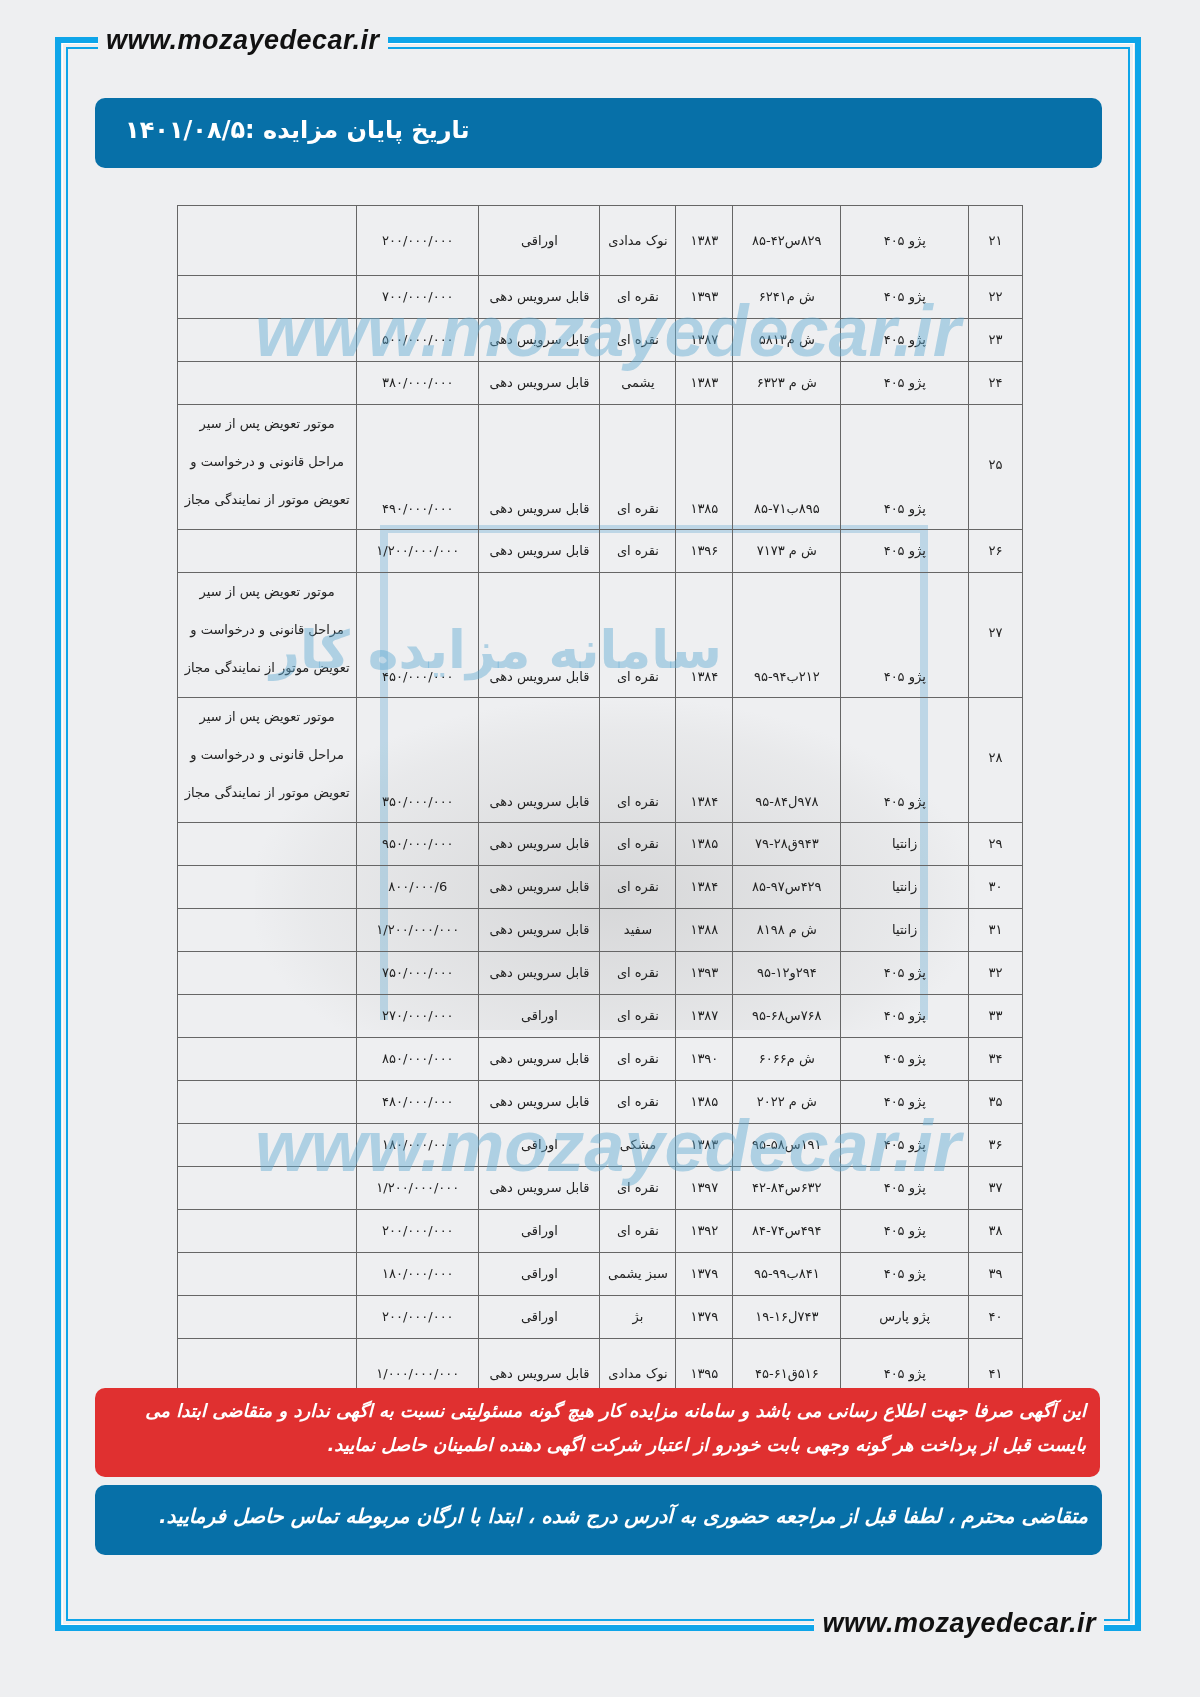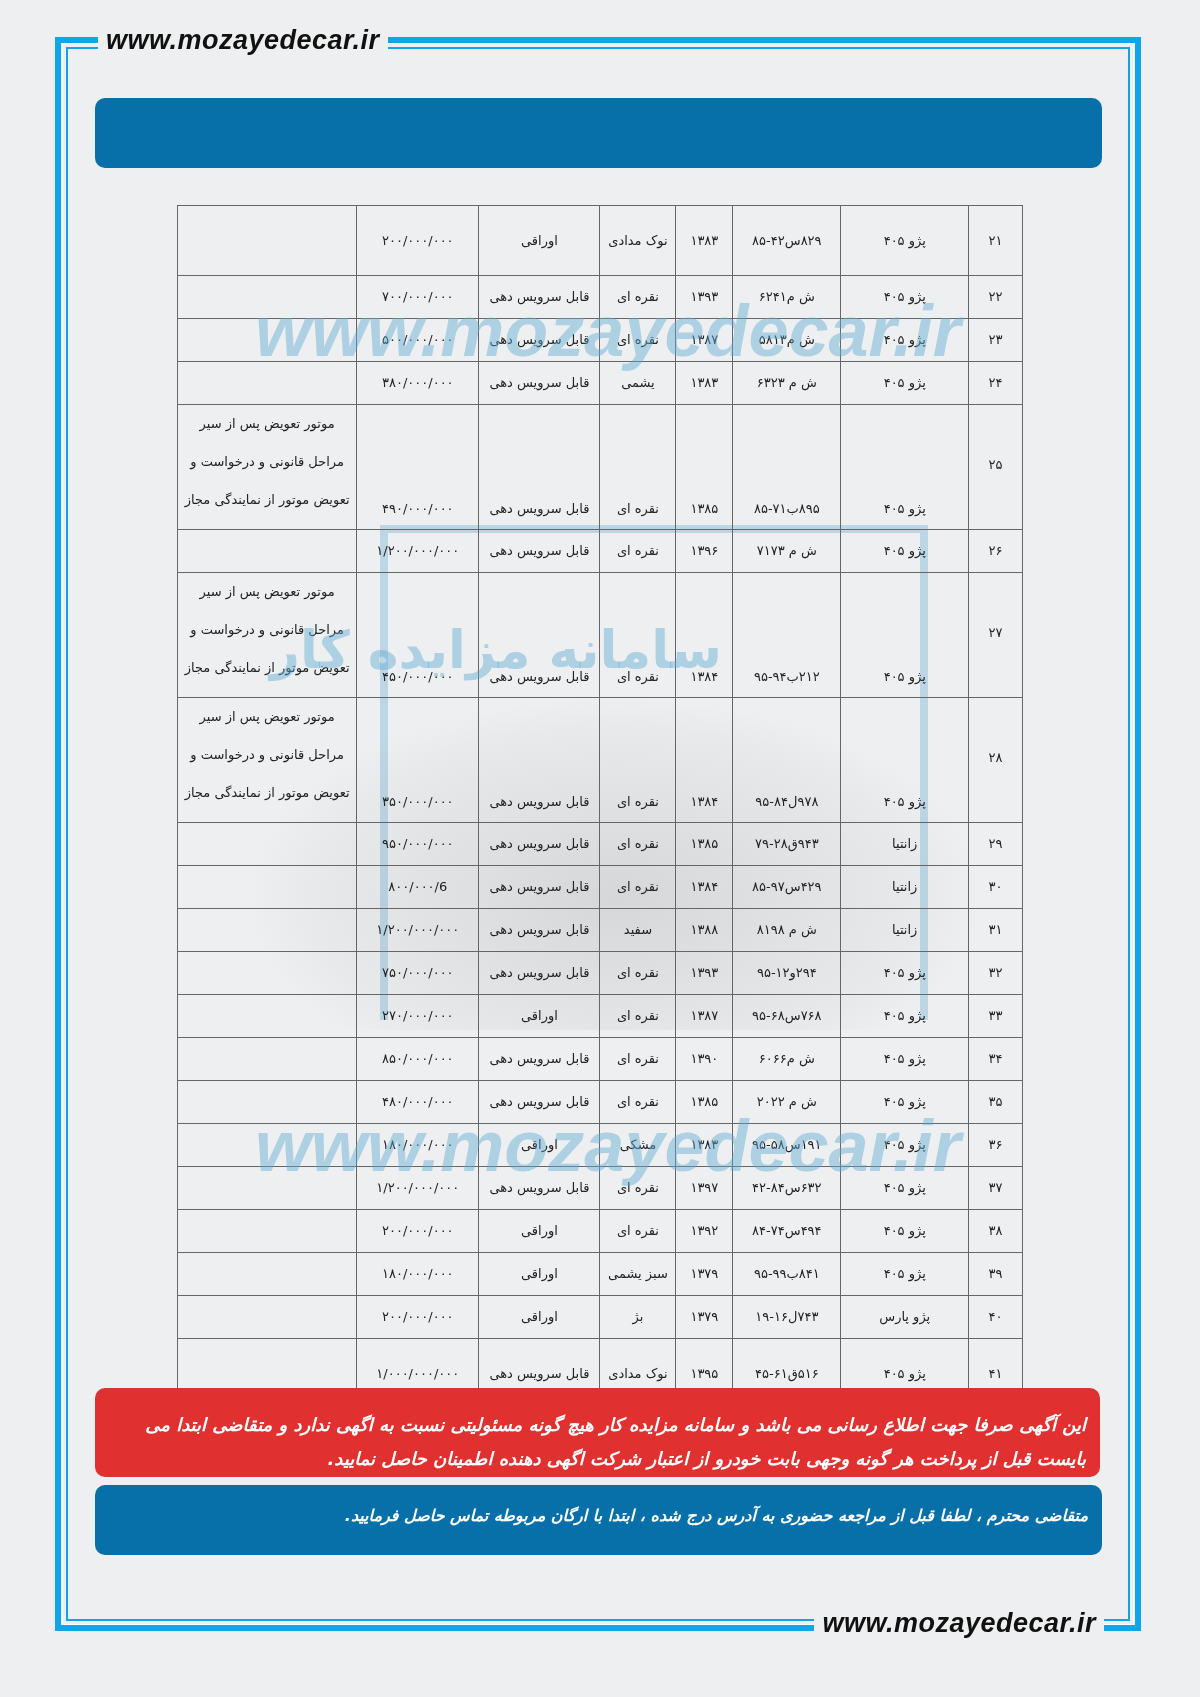--- a/index.html
+++ b/index.html
@@ -42,35 +42,36 @@
   td.c-color { width:72px; }
   td.c-status { width:123px; }
   td.c-price { width:118px; }
   td.c-note { width:189px; }
   tr.tall td { vertical-align:bottom; padding-bottom:10px; }
   tr.tall td.c-idx { vertical-align:middle; padding-bottom:4px; padding-top:0; }
   tr.tall td.c-note { vertical-align:middle; line-height:38px; }
 
   .red-box { position:absolute; left:95px; top:1388px; width:1005px; height:89px; background:#e03030;
              border-radius:10px; color:#fff; font-weight:bold; font-style:italic; font-size:18px;
-             direction:rtl; text-align:right; padding:20px 14px; box-sizing:border-box; line-height:34px; }
+             direction:rtl; text-align:right; padding:6px 14px; box-sizing:border-box; line-height:34px; }
   .blue-box { position:absolute; left:95px; top:1485px; width:1007px; height:70px; background:#0770a8;
-              border-radius:10px; color:#fff; font-weight:bold; font-style:italic; font-size:16px;
+              border-radius:10px; color:#fff; font-weight:bold; font-style:italic; font-size:20px;
               direction:rtl; text-align:right; padding:0 14px; box-sizing:border-box; line-height:62px; }
 </style>
 </head>
 <body>
 
 <div class="frame-outer"></div>
 <div class="frame-mid"></div>
 <div class="frame-inner"></div>
 
 <div class="site-label site-top">www.mozayedecar.ir</div>
 
 <div class="header-box">
+  <span class="date">تاریخ پایان مزایده :۱۴۰۱/۰۸/۵</span>
 </div>
 
 <div class="car-shape"></div>
 <div class="wm-box"></div>
 
 <table class="data">
   <tbody id="tbody">
       <tr style="height: 70px;">
         <td class="c-idx">۲۱</td>
         <td class="c-model">پژو ۴۰۵</td>

